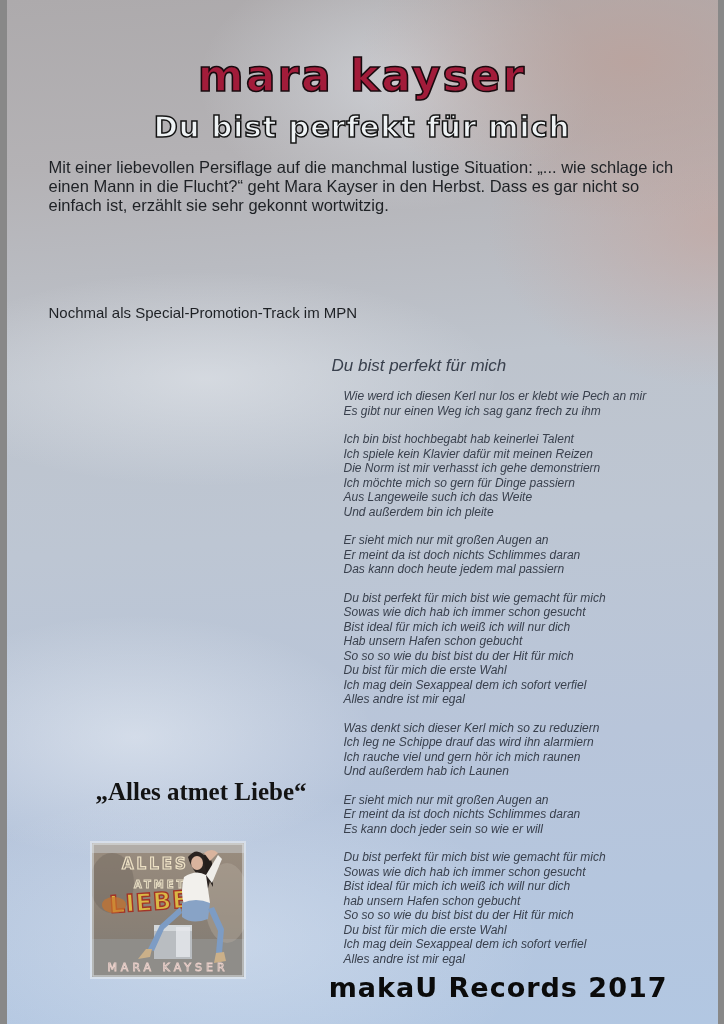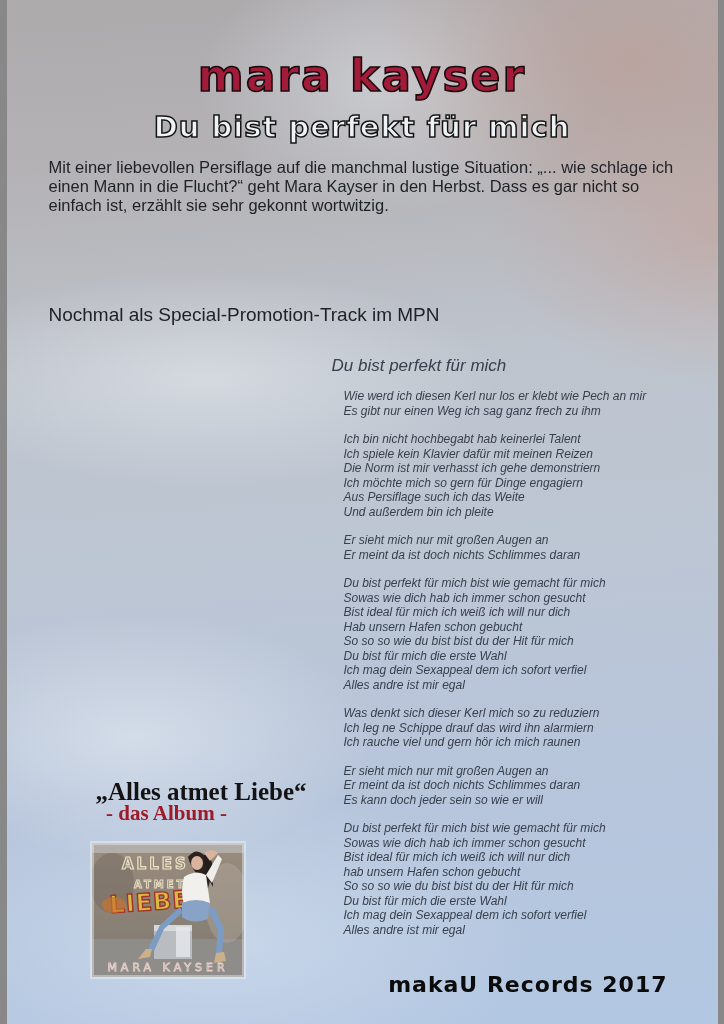--- a/index.html
+++ b/index.html
@@ -28,21 +28,21 @@
     letter-spacing:1px; color:#eef2f4; -webkit-text-stroke:1.5px #141414;
   }
   
   .intro{
     position:absolute; left:42px; top:158px; width:645px;
     font-size:16.5px; line-height:19px; color:#1e2125;
   }
   .intro-p{margin:0 0 19px 0;}
   .promo-line{
     position:absolute; left:42px; top:304px; width:645px;
-    font-size:19px; color:#1e2125;
+    font-size:15px; color:#1e2125;
   }
   
   .lyrics{
     position:absolute; left:325px; top:356px; width:330px;
     font-style:italic; color:#39404d;
   }
   .lyrics-title{font-size:17px; margin:0 0 13px 0; font-weight:normal;}
   .stanza{margin:0 0 14px 0;}
   .lyrics-line{font-size:12px; line-height:14.5px; white-space:nowrap;margin-left:12px;}
   
@@ -55,21 +55,21 @@
     font-family:"Liberation Serif", serif; font-weight:bold; font-size:21px; color:#9e1a28;
   }
   .album-cover{
     position:absolute; left:85px; top:843px; width:152px; height:134px;
     box-shadow:0 0 0 2px rgba(235,238,242,0.55);
   }
   .album-cover svg{display:block;}
   
   .footer{
     position:absolute; right:50px; top:972px;
-    font-family:"DejaVu Sans", sans-serif; font-weight:bold; font-size:22px;
+    font-family:"DejaVu Sans", sans-serif; font-weight:bold; font-size:27px;
     letter-spacing:1px; color:#0b0b0b; white-space:nowrap;
   }
 </style>
 </head>
 <body>
 
 <div class="page">
 
   <div class="artist-title">mara kayser</div>
   <div class="song-title">Du bist perfekt für mich</div>
@@ -81,66 +81,67 @@
   <div class="promo-line">Nochmal als Special-Promotion-Track im MPN</div>
 
   <div class="lyrics">
     <h3 class="lyrics-title">Du bist perfekt für mich</h3>
     <div>
         <div class="stanza">
           <div class="lyrics-line">Wie werd ich diesen Kerl nur los er klebt wie Pech an mir</div>
           <div class="lyrics-line">Es gibt nur einen Weg ich sag ganz frech zu ihm</div>
         </div>
         <div class="stanza">
-          <div class="lyrics-line">Ich bin nicht hochbegabt hab keinerlei Talent</div>
+          <div class="lyrics-line">Ich bin bist hochbegabt hab keinerlei Talent</div>
           <div class="lyrics-line">Ich spiele kein Klavier dafür mit meinen Reizen</div>
           <div class="lyrics-line">Die Norm ist mir verhasst ich gehe demonstriern</div>
-          <div class="lyrics-line">Ich möchte mich so gern für Dinge engagiern</div>
-          <div class="lyrics-line">Aus Persiflage such ich das Weite</div>
+          <div class="lyrics-line">Ich möchte mich so gern für Dinge passiern</div>
+          <div class="lyrics-line">Aus Langeweile such ich das Weite</div>
           <div class="lyrics-line">Und außerdem bin ich pleite</div>
         </div>
         <div class="stanza">
           <div class="lyrics-line">Er sieht mich nur mit großen Augen an</div>
           <div class="lyrics-line">Er meint da ist doch nichts Schlimmes daran</div>
+          <div class="lyrics-line">Das kann doch heute jedem mal passiern</div>
         </div>
         <div class="stanza">
           <div class="lyrics-line">Du bist perfekt für mich bist wie gemacht für mich</div>
           <div class="lyrics-line">Sowas wie dich hab ich immer schon gesucht</div>
           <div class="lyrics-line">Bist ideal für mich ich weiß ich will nur dich</div>
           <div class="lyrics-line">Hab unsern Hafen schon gebucht</div>
           <div class="lyrics-line">So so so wie du bist bist du der Hit für mich</div>
           <div class="lyrics-line">Du bist für mich die erste Wahl</div>
           <div class="lyrics-line">Ich mag dein Sexappeal dem ich sofort verfiel</div>
           <div class="lyrics-line">Alles andre ist mir egal</div>
         </div>
         <div class="stanza">
           <div class="lyrics-line">Was denkt sich dieser Kerl mich so zu reduziern</div>
           <div class="lyrics-line">Ich leg ne Schippe drauf das wird ihn alarmiern</div>
           <div class="lyrics-line">Ich rauche viel und gern hör ich mich raunen</div>
+          <div class="lyrics-line">Und außerdem hab ich Launen</div>
         </div>
         <div class="stanza">
           <div class="lyrics-line">Er sieht mich nur mit großen Augen an</div>
           <div class="lyrics-line">Er meint da ist doch nichts Schlimmes daran</div>
           <div class="lyrics-line">Es kann doch jeder sein so wie er will</div>
         </div>
         <div class="stanza">
           <div class="lyrics-line">Du bist perfekt für mich bist wie gemacht für mich</div>
           <div class="lyrics-line">Sowas wie dich hab ich immer schon gesucht</div>
           <div class="lyrics-line">Bist ideal für mich ich weiß ich will nur dich</div>
           <div class="lyrics-line">hab unsern Hafen schon gebucht</div>
           <div class="lyrics-line">So so so wie du bist bist du der Hit für mich</div>
           <div class="lyrics-line">Du bist für mich die erste Wahl</div>
           <div class="lyrics-line">Ich mag dein Sexappeal dem ich sofort verfiel</div>
           <div class="lyrics-line">Alles andre ist mir egal</div>
         </div>
       </div>
   </div>
 
   <div class="album-title">„Alles atmet Liebe“</div>
-  <div class="album-subtitle">- das Album -</div>
 
   <div class="album-cover">
     <svg width="152" height="134" viewBox="0 0 152 134" xmlns="http://www.w3.org/2000/svg">
 
       <defs>
         <linearGradient id="wallg" x1="0" y1="0" x2="0" y2="1">
           <stop offset="0" stop-color="#9a8d7f"></stop>
           <stop offset="0.55" stop-color="#8b8176"></stop>
           <stop offset="1" stop-color="#7f7b75"></stop>
         </linearGradient>

